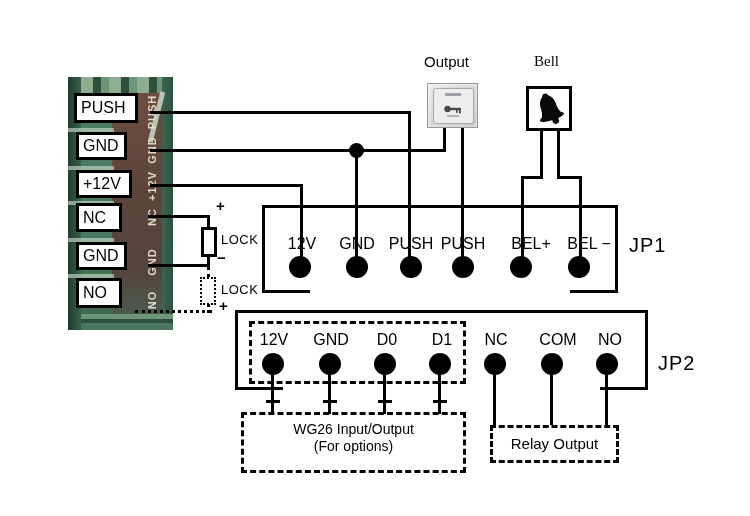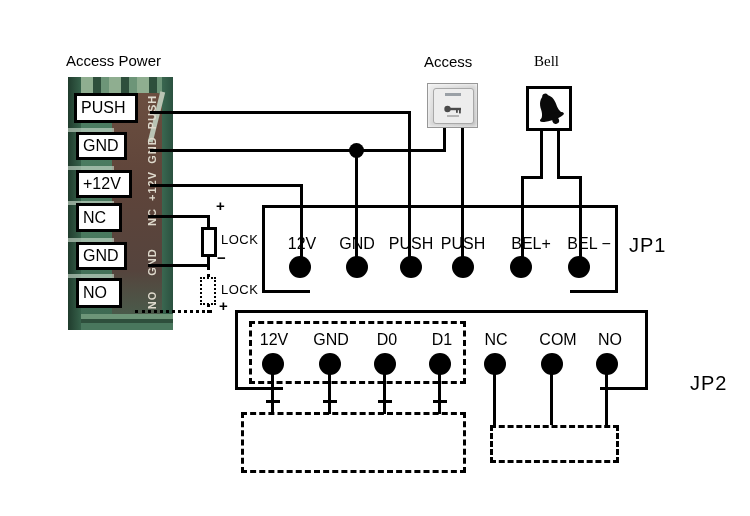--- a/index.html
+++ b/index.html
@@ -50,22 +50,21 @@
                 background:repeating-linear-gradient(180deg,#6d9578 0 5px,#2e4f3c 5px 9px,#49775d 9px 16px);"></div>
 
     <div class="silk" style="left:62px;top:28px;">PUSH</div>
     <div class="silk" style="left:62px;top:66px;">GND</div>
     <div class="silk" style="left:62px;top:102px;">+12V</div>
     <div class="silk" style="left:62px;top:133px;">NC</div>
     <div class="silk" style="left:62px;top:178px;">GND</div>
     <div class="silk" style="left:62px;top:216px;">NO</div>
   </div>
 
-  <div class="title" style="left:66px;top:52px;">Access Power</div>
-  <div class="title" style="left:424px;top:53px;">Access</div>
+  <div class="title" style="left:424px;top:53px;">Output</div>
   <div class="title" style="left:534px;top:53px;font-family:Liberation Serif, serif;">Bell</div>
 
   <div class="plabel" style="left:74px;top:93px;width:64px;height:30px;">PUSH</div>
   <div class="plabel" style="left:76px;top:132px;width:51px;height:28px;">GND</div>
   <div class="plabel" style="left:76px;top:170px;width:56px;height:28px;">+12V</div>
   <div class="plabel" style="left:76px;top:203px;width:46px;height:29px;">NC</div>
   <div class="plabel" style="left:76px;top:242px;width:51px;height:28px;">GND</div>
   <div class="plabel" style="left:76px;top:278px;width:46px;height:30px;">NO</div>
 
   <div class="wire-h" style="left:150px;top:111px;width:260px;"></div>
@@ -154,21 +153,21 @@
   <div class="term-circle" style="left:452px;top:256px;"></div>
   <div class="term-circle" style="left:510px;top:256px;"></div>
   <div class="term-circle" style="left:568px;top:256px;"></div>
 
   <div class="bigbox-part" style="left:235px;top:310px;width:413px;height:3px;"></div>
   <div class="bigbox-part" style="left:235px;top:310px;width:3px;height:80px;"></div>
   <div class="bigbox-part" style="left:645px;top:310px;width:3px;height:80px;"></div>
   <div class="bigbox-part" style="left:235px;top:387px;width:48px;height:3px;"></div>
   <div class="bigbox-part" style="left:600px;top:387px;width:48px;height:3px;"></div>
   <div class="dash-box" style="left:249px;top:321px;width:217px;height:63px;"></div>
-  <div class="jp-name" style="left:658px;top:372px;margin-left:32px;">JP2</div>
+  <div class="jp-name" style="left:658px;top:352px;">JP2</div>
 
   <div class="tlabel" style="left:274px;top:331px;">12V</div>
   <div class="tlabel" style="left:331px;top:331px;">GND</div>
   <div class="tlabel" style="left:387px;top:331px;">D0</div>
   <div class="tlabel" style="left:442px;top:331px;">D1</div>
   <div class="tlabel" style="left:496px;top:331px;">NC</div>
   <div class="tlabel" style="left:558px;top:331px;">COM</div>
   <div class="tlabel" style="left:610px;top:331px;">NO</div>
 
   <div class="term-circle" style="left:262px;top:353px;"></div>
@@ -185,15 +184,20 @@
   <div class="wire-v" style="left:438px;top:374px;height:40px;"></div>
   <div class="wire-h" style="left:266px;top:400px;width:14px;"></div>
   <div class="wire-h" style="left:323px;top:400px;width:14px;"></div>
   <div class="wire-h" style="left:378px;top:400px;width:14px;"></div>
   <div class="wire-h" style="left:433px;top:400px;width:14px;"></div>
   <div class="wire-v" style="left:493px;top:374px;height:51px;"></div>
   <div class="wire-v" style="left:550px;top:374px;height:51px;"></div>
   <div class="wire-v" style="left:605px;top:374px;height:51px;"></div>
 
   <div class="dash-box" style="left:241px;top:412px;width:225px;height:61px;"></div>
+  <div class="wgtext" style="left:241px;top:421px;width:225px;">
+    <div>WG26 Input/Output</div>
+    <div>(For options)</div>
+  </div>
   <div class="dash-box" style="left:490px;top:425px;width:129px;height:38px;"></div>
+  <div class="wgtext" style="left:490px;top:435px;width:129px;font-size:15px;">Relay Output</div>
 
 </div>
 
 </body></html>

